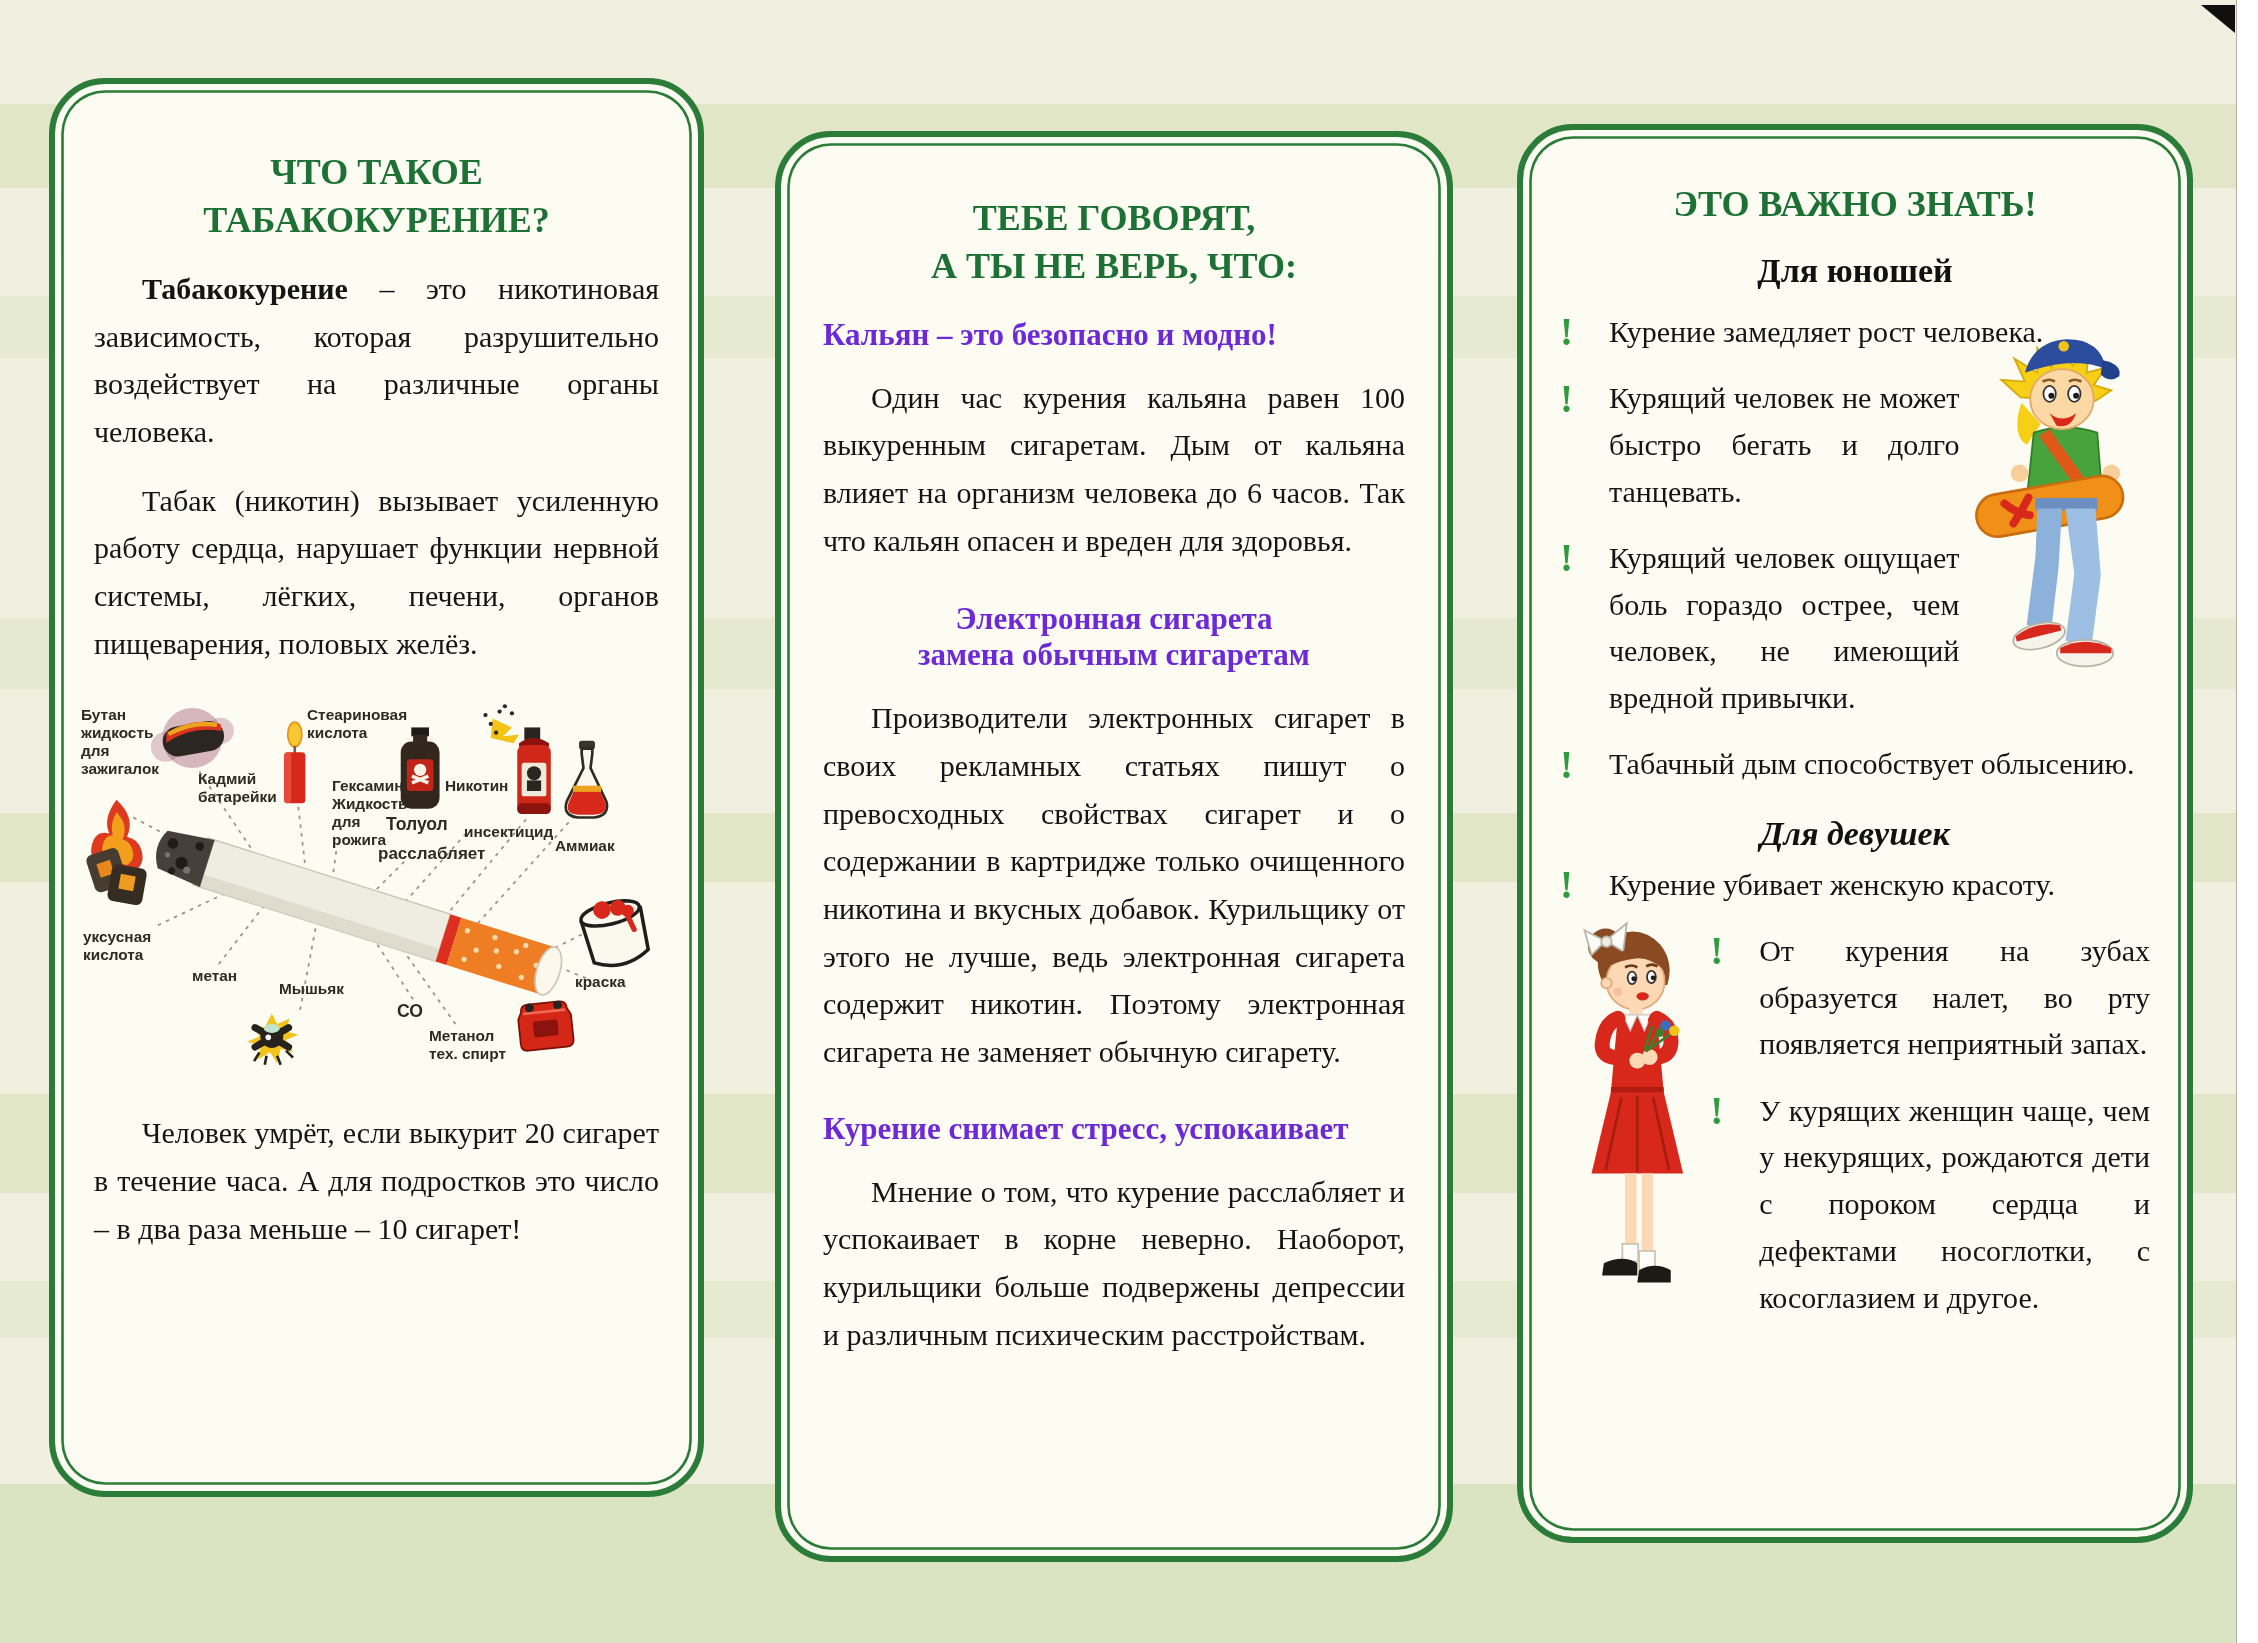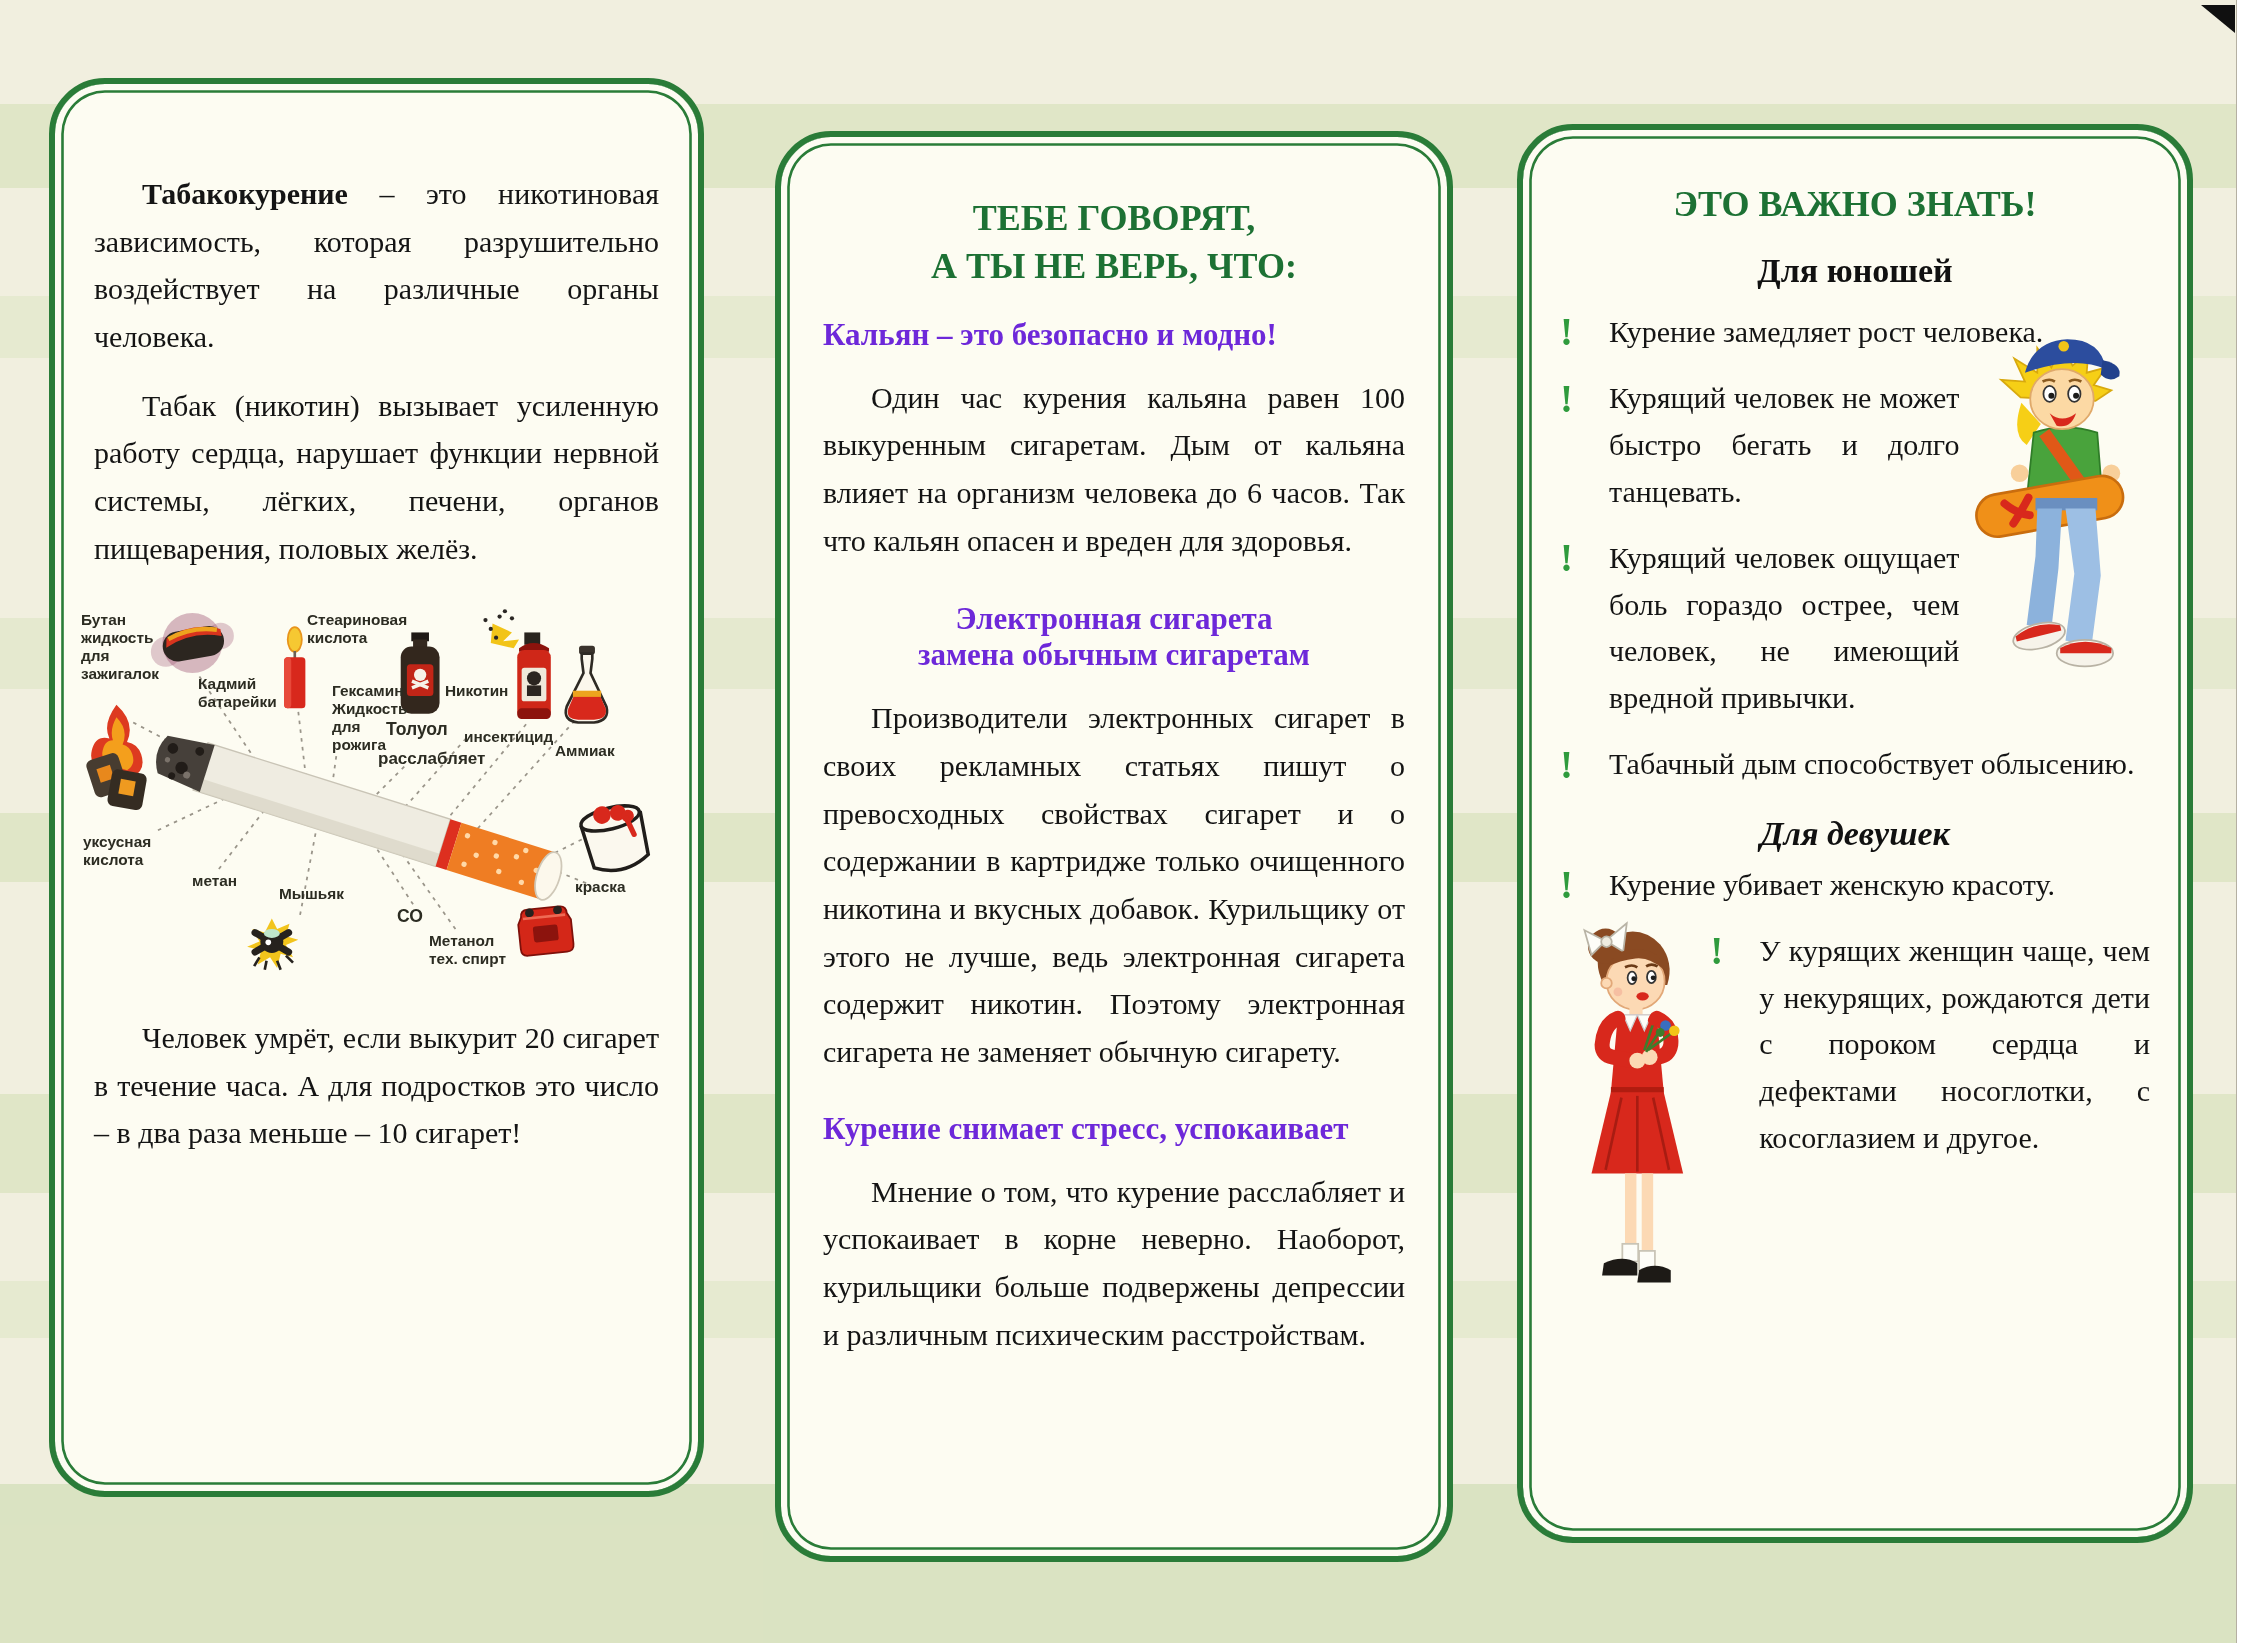--- a/index.html
+++ b/index.html
@@ -64,20 +64,22 @@
   <div class="band b2"></div>
   <div class="band b3"></div>
   <div class="band b4"></div>
   <div class="band b5"></div>
   <div class="band b6"></div>
   <div class="band b7"></div>
   <div class="scan-edge"></div>
   <div class="corner-mark"></div>
 
   <section class="panel p1">
+    <h1 class="h-green">ЧТО ТАКОЕ
+ТАБАКОКУРЕНИЕ?</h1>
     <p class="body-p"><span class="lead-bold">Табакокурение</span><span> – это никотиновая зависимость, которая разрушительно воздействует на различные органы человека.</span></p>
     <p class="body-p">Табак (никотин) вызывает усиленную работу сердца, нарушает функции нервной системы, лёгких, печени, органов пищеварения, половых желёз.</p>
 
     <div class="diagram">
       <svg class="art" width="618" height="408" viewBox="0 0 700 462">
 
         <g stroke="#9a958a" stroke-width="2" stroke-dasharray="4 6" fill="none">
           <path d="M75 150 L185 208"></path>
             <path d="M150 98 L228 214"></path>
             <path d="M262 138 L272 224"></path>
@@ -360,18 +362,19 @@
             <line x1="116" y1="208" x2="134" y2="290"></line>
         </g>
         <rect x="84" y="294" width="13" height="92" fill="#fcd9b4"></rect>
         <rect x="103" y="294" width="13" height="100" fill="#fcd9b4"></rect>
         <rect x="81" y="374" width="18" height="20" fill="#fdfdf8" stroke="#c9c4b6" stroke-width="2"></rect>
         <rect x="100" y="382" width="18" height="22" fill="#fdfdf8" stroke="#c9c4b6" stroke-width="2"></rect>
         <path d="M60 396 Q82 386 98 396 L98 410 L58 410 Z" fill="#1d1a16"></path>
         <path d="M100 404 Q118 394 136 404 L136 418 L98 418 Z" fill="#1d1a16"></path>
       </svg>
 
+      <div class="bullet"><span class="mark">!</span><span>От курения на зубах образуется налет, во рту появляется неприятный запах.</span></div>
       <div class="bullet"><span class="mark">!</span><span>У курящих женщин чаще, чем у некурящих, рождаются дети с пороком сердца и дефектами носоглотки, с косоглазием и другое.</span></div>
     </div>
   </section>
 
 </div>
 
 
 </body></html>

